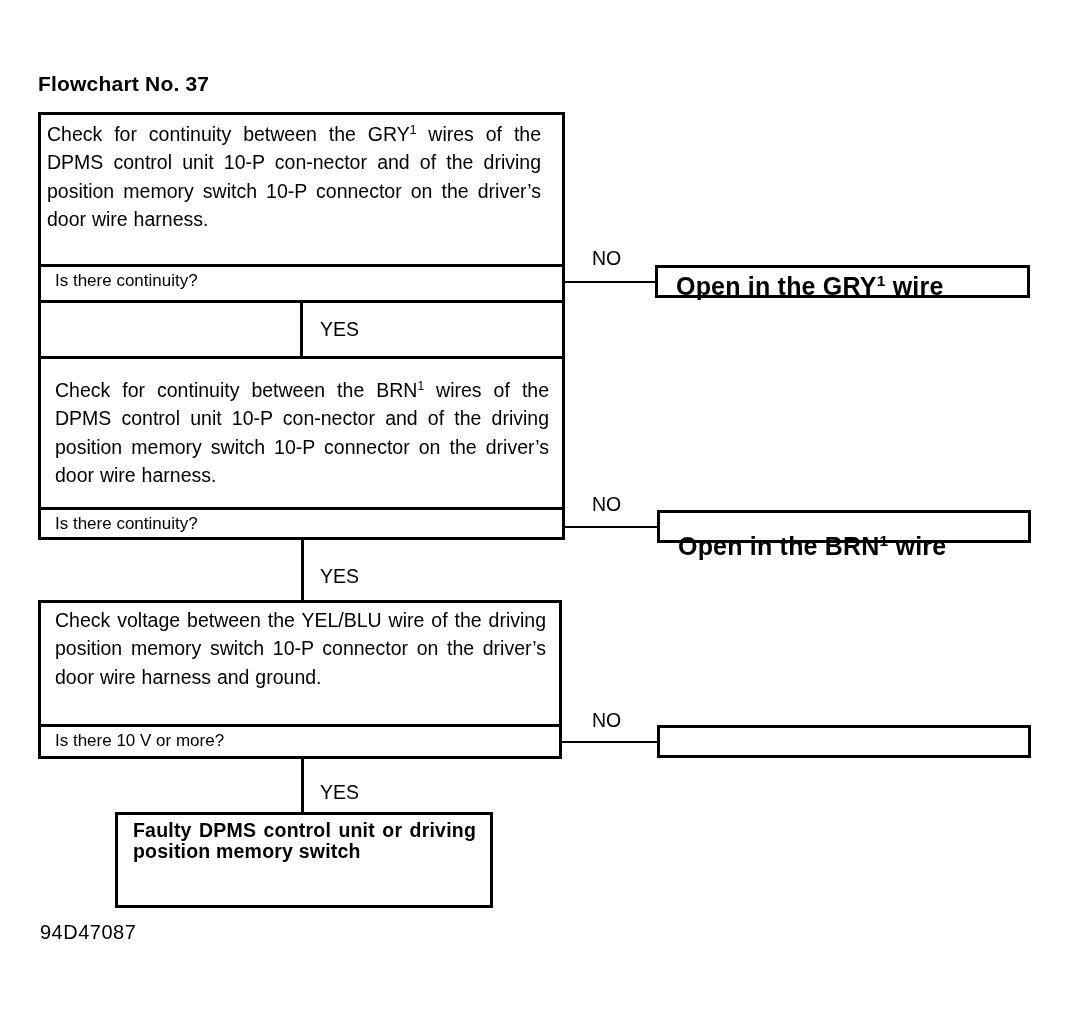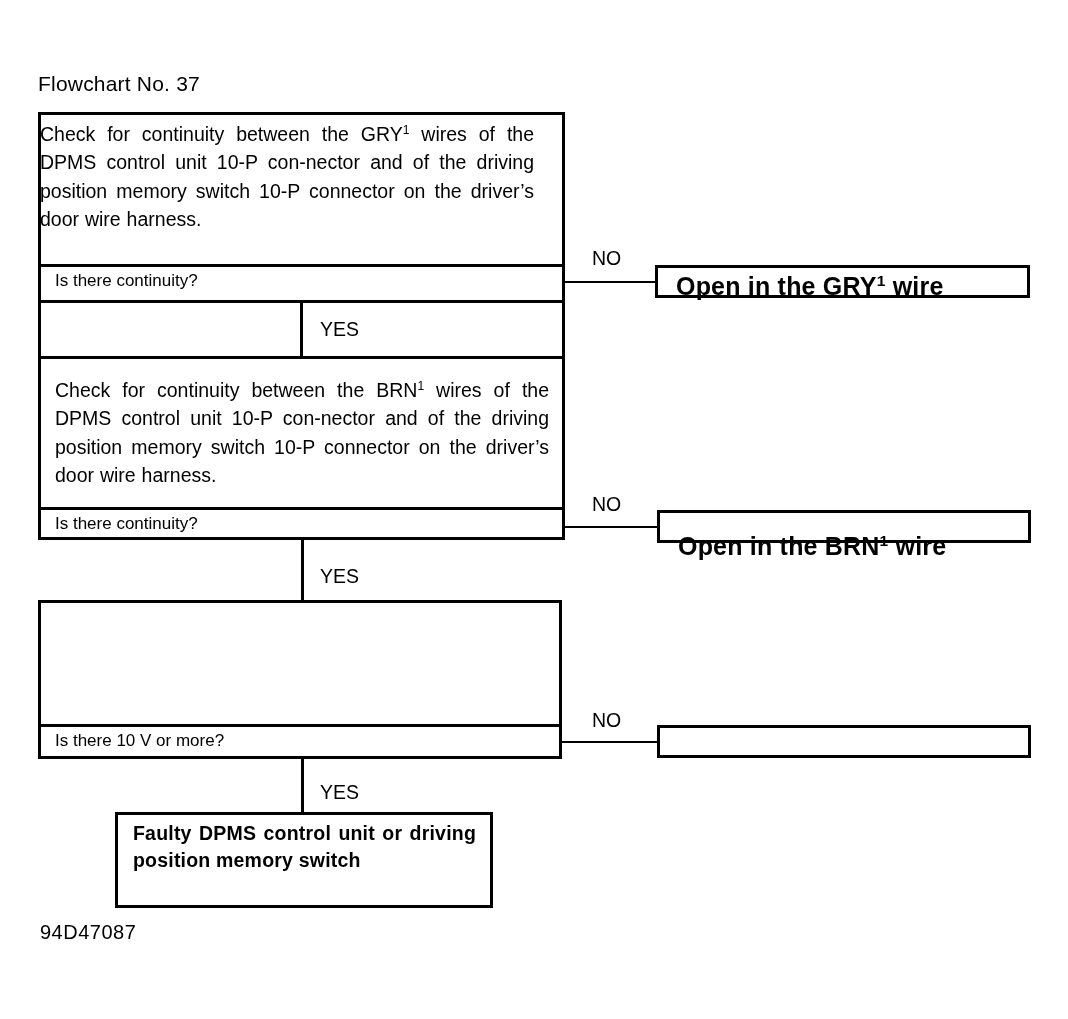--- a/index.html
+++ b/index.html
@@ -18,21 +18,21 @@
     background: #ffffff;
     overflow: hidden;
   }
 
   
   .title {
     position: absolute;
     left: 38px;
     top: 72px;
     font-size: 21px;
-    font-weight: normal;
+    font-weight: bold;
     letter-spacing: 0.2px;
     white-space: nowrap;
   }
 
   
   .footer-code {
     position: absolute;
     left: 40px;
     top: 921px;
     font-size: 20px;
@@ -92,21 +92,21 @@
     line-height: 1;
     white-space: nowrap;
     letter-spacing: 0.2px;
   }
 
   
   .terminal-text {
     position: absolute;
     font-size: 19.5px;
     font-weight: bold;
-    line-height: 27px;
+    line-height: 21px;
     text-align: justify;
     text-align-last: left;
     letter-spacing: 0.2px;
   }
 
   sup {
     font-size: 0.62em;
     vertical-align: super;
     line-height: 0;
   }
@@ -123,21 +123,21 @@
   <div class="hline hline-thick" style="left:38px; top:264px; width:527px;"></div>
 
   <div class="hline hline-thick" style="left:38px; top:300px; width:527px;"></div>
 
   <div class="hline hline-thick" style="left:38px; top:356px; width:527px;"></div>
 
   <div class="hline hline-thick" style="left:38px; top:507px; width:527px;"></div>
 
   <div class="vline vline-thick" style="left:300px; top:300px; height:56px;"></div>
 
-  <div class="stmt" style="left:40px; top:120px; width:494px;">Check for continuity between the GRY<sup>1</sup> wires of the DPMS control unit 10-P con-nector and of the driving position memory switch 10-P connector on the  driver’s door wire harness.</div>
+  <div class="stmt" style="left:47px; top:120px; width:494px;">Check for continuity between the GRY<sup>1</sup> wires of the DPMS control unit 10-P con-nector and of the driving position memory switch 10-P connector on the  driver’s door wire harness.</div>
 
   <div class="qline" style="left:55px; top:272px;">Is there continuity?</div>
 
   <div class="branch-label" style="left:320px; top:320px;">YES</div>
 
   <div class="branch-label" style="left:592px; top:249px;">NO</div>
   <div class="hline" style="left:565px; top:281px; width:92px;"></div>
 
   <div class="box" style="left:655px; top:265px; width:375px; height:33px;"></div>
   <div class="result-text" style="left:676px; top:274px;">Open in the GRY<sup>1</sup> wire</div>
@@ -151,20 +151,21 @@
 
   <div class="box" style="left:657px; top:510px; width:374px; height:33px;"></div>
   <div class="result-text" style="left:678px; top:534px;">Open in the BRN<sup>1</sup> wire</div>
 
   <div class="vline vline-thick" style="left:301px; top:540px; height:60px;"></div>
   <div class="branch-label" style="left:320px; top:567px;">YES</div>
 
   <div class="box" style="left:38px; top:600px; width:524px; height:159px;"></div>
   <div class="hline hline-thick" style="left:38px; top:724px; width:524px;"></div>
 
+  <div class="stmt" style="left:55px; top:606px; width:491px;">Check voltage between the YEL/BLU wire of the driving position memory switch 10-P connector on the driver’s door wire harness and ground.</div>
 
   <div class="qline" style="left:55px; top:732px;">Is there 10 V or more?</div>
 
   <div class="branch-label" style="left:592px; top:711px;">NO</div>
   <div class="hline" style="left:562px; top:741px; width:95px;"></div>
 
   <div class="box" style="left:657px; top:725px; width:374px; height:33px;"></div>
 
   <div class="vline vline-thick" style="left:301px; top:759px; height:55px;"></div>
   <div class="branch-label" style="left:320px; top:783px;">YES</div>

